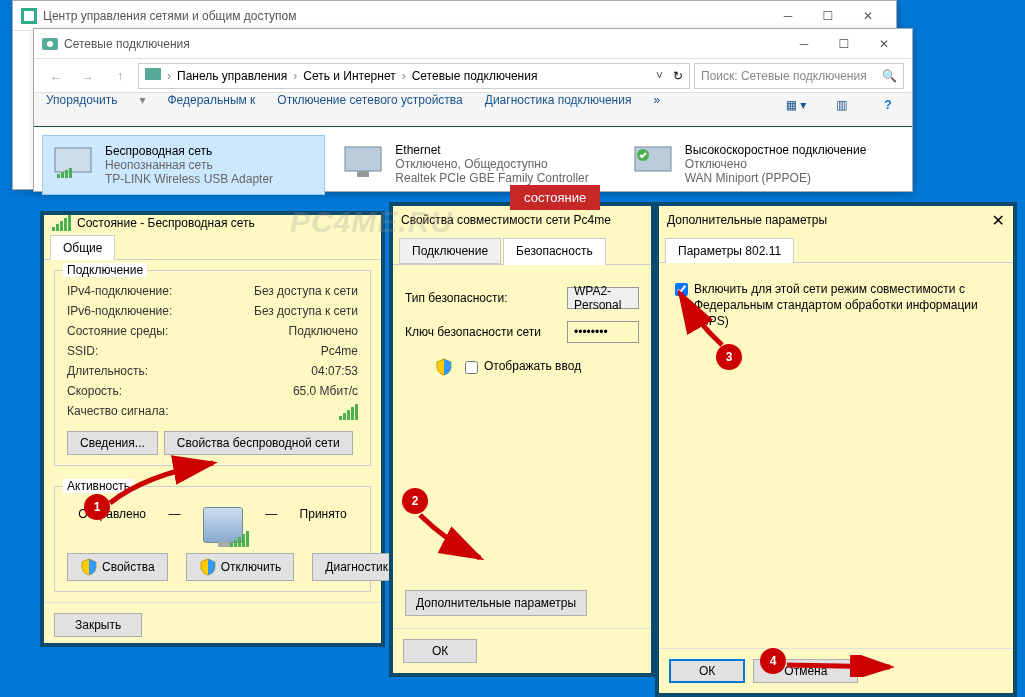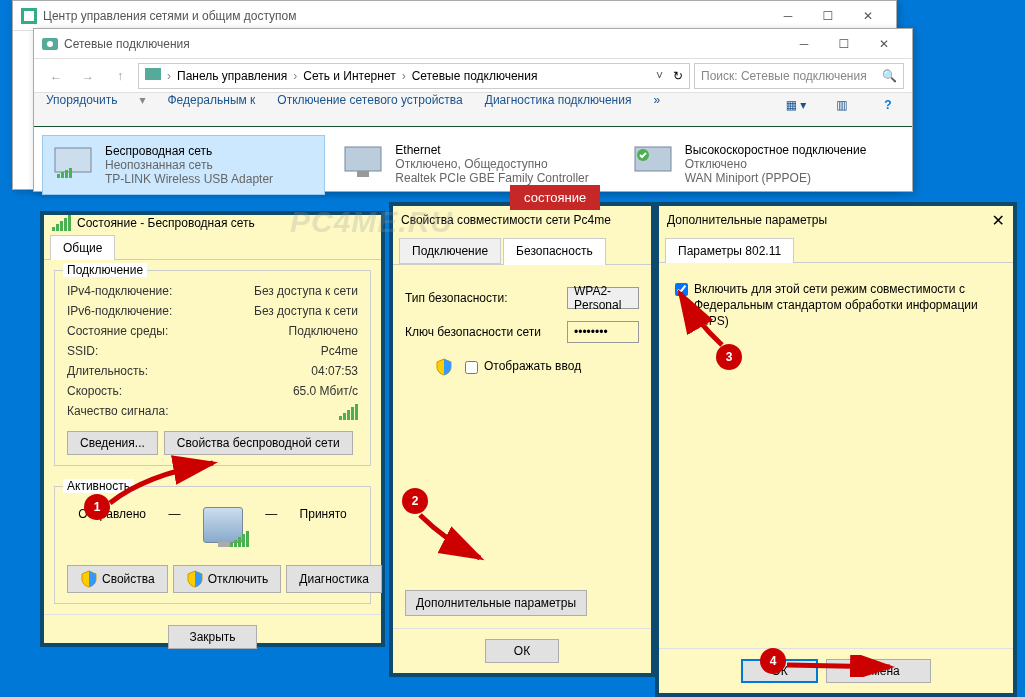--- a/index.html
+++ b/index.html
@@ -31,21 +31,21 @@
 .tabs{display:flex;border-bottom:1px solid #ccc;padding:0 6px;margin-top:4px}
 .tab{padding:5px 12px;border:1px solid #ccc;border-bottom:none;background:#fff;margin-bottom:-1px;margin-right:2px;cursor:pointer}
 .tab.inactive{background:#f0f0f0;border-bottom:1px solid #ccc;margin-bottom:0}
 .grp{border:1px solid #ccc;margin:10px;padding:10px 12px;position:relative}
 .grp .glbl{position:absolute;top:-8px;left:8px;background:#fff;padding:0 4px}
 .row{display:flex;justify-content:space-between;padding:3px 0}
 .row .lbl{color:#333}
 .row .val{color:#333}
 .btn{padding:4px 12px;background:#e1e1e1;border:1px solid #adadad;cursor:pointer;display:inline-flex;align-items:center;gap:4px}
 .btn.primary{border:2px solid #0078d7}
-.foot{display:flex;justify-content:center;padding:10px;gap:8px;border-top:1px solid #e0e0e0;margin-top:auto}
+.foot{display:flex;justify-content:flex-start;padding:10px;gap:8px;border-top:1px solid #e0e0e0;margin-top:auto}
 .frow{display:flex;align-items:center;padding:6px 12px;gap:12px}
 .frow .flbl{width:150px}
 .dropdown{flex:1;height:22px;border:1px solid #999;padding:2px 6px;display:flex;align-items:center;background:#efefef}
 .textbox{flex:1;height:22px;border:1px solid #999;padding:2px 6px;display:flex;align-items:center}
 .chk{display:flex;align-items:flex-start;gap:6px;padding:4px 0}
 .chk input{margin-top:2px}
 .marker{position:absolute;width:26px;height:26px;background:#c00;border-radius:50%;color:#fff;display:flex;align-items:center;justify-content:center;font-weight:bold;z-index:100}
 .redlabel{position:absolute;background:#c62828;color:#fff;padding:5px 14px;z-index:90;font-size:13px}
 .arrow{position:absolute;z-index:95}
 .sigbars{display:inline-flex;align-items:flex-end;gap:1px;height:16px}
@@ -235,21 +235,21 @@
             <span></span>
             <span></span>
             <span></span>
             <span></span>
             <span></span>
           </span>
       </div>
       <span>—</span>
       <span>Принято</span>
     </div>
-    <div style="margin-top:12px;display:flex;gap:5px">
+    <div style="display:flex;gap:18px">
       <button class="btn">
           <span class="shield"><svg viewBox="0 0 18 18">
               <path d="M9 1l7 3v5c0 4-3 7-7 8-4-1-7-4-7-8V4z" fill="#fc0" stroke="#c90"></path>
               <path d="M9 1l7 3v5c0 4-3 7-7 8V1z" fill="#39f"></path>
             </svg></span>
           <span>Свойства</span>
         </button>
       <button class="btn">
           <span class="shield"><svg viewBox="0 0 18 18">
               <path d="M9 1l7 3v5c0 4-3 7-7 8-4-1-7-4-7-8V4z" fill="#fc0" stroke="#c90"></path>

